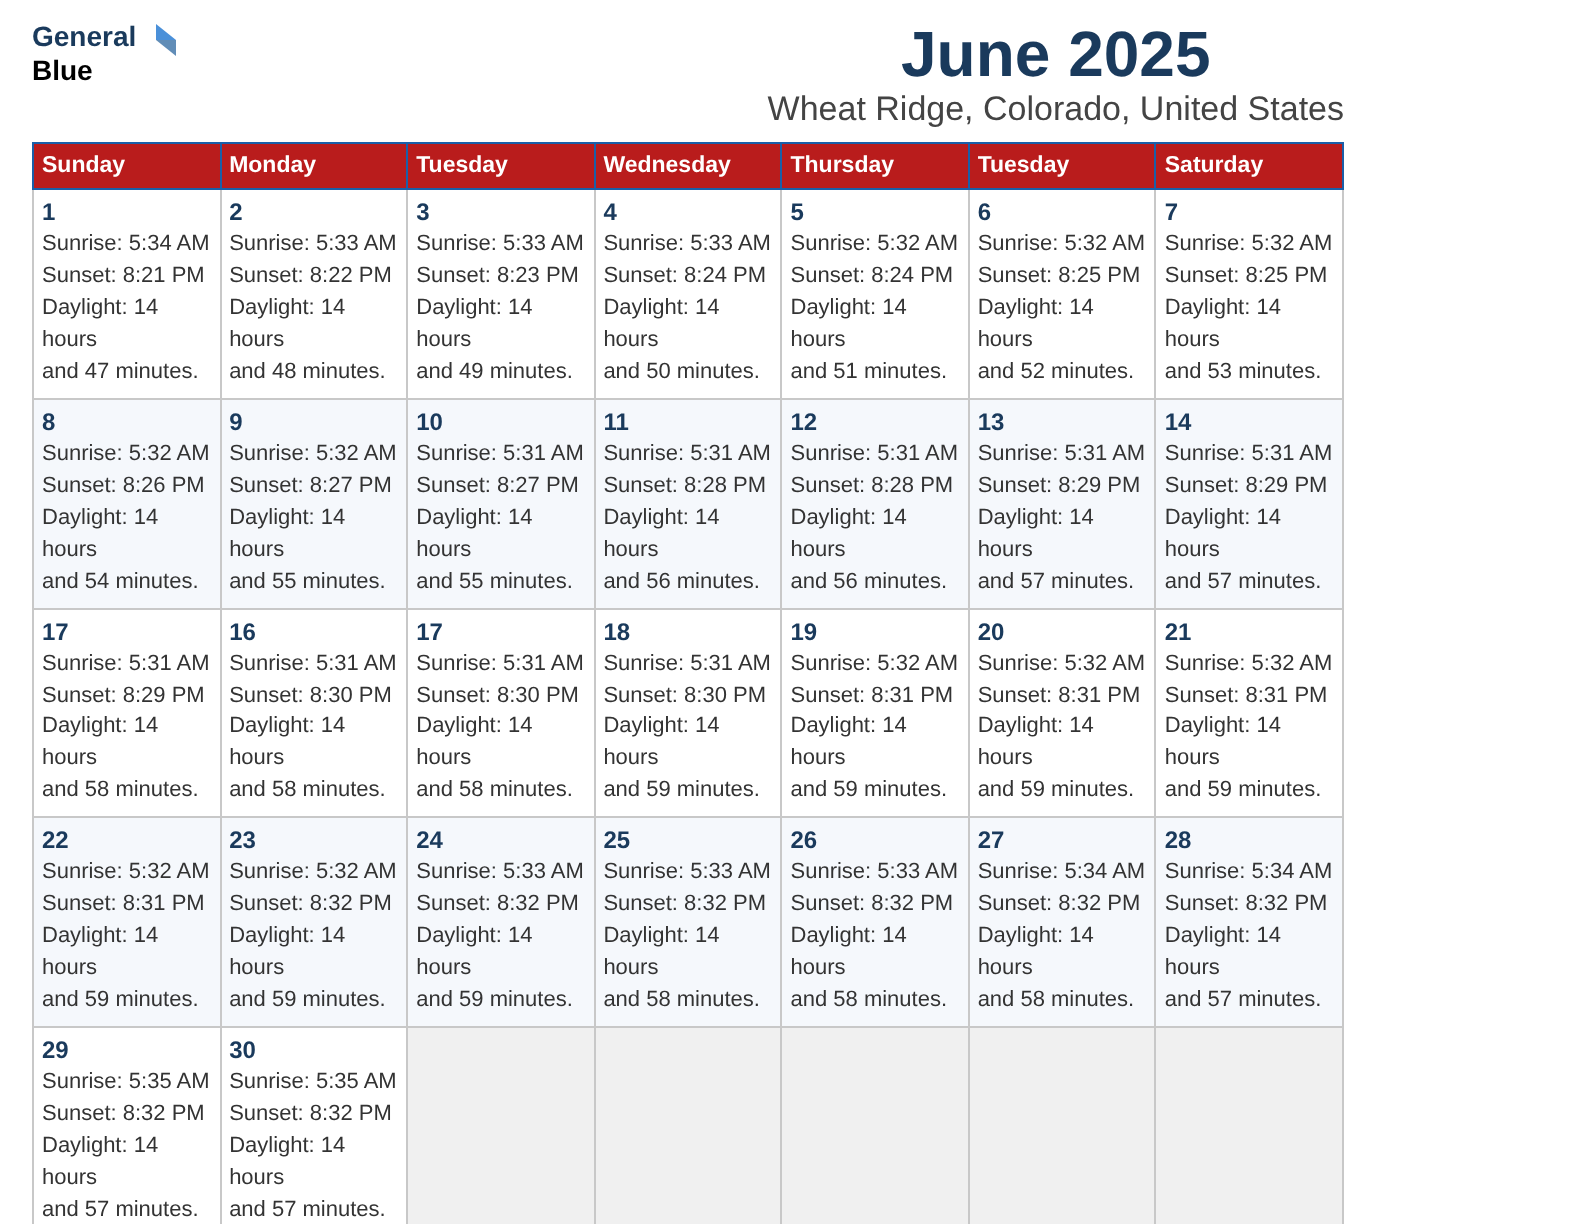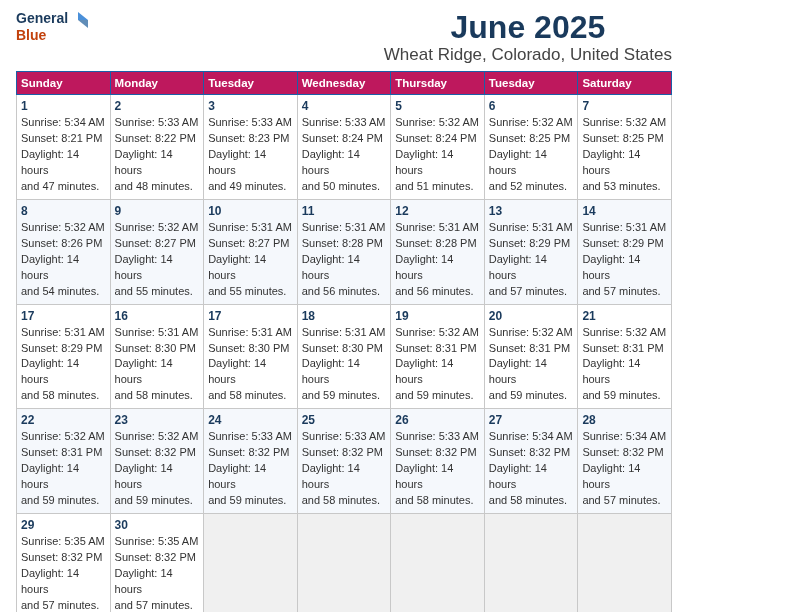--- a/index.html
+++ b/index.html
@@ -40,21 +40,21 @@
     .location {
       font-size: 17px;
       color: #444;
     }
     table {
       width: 100%;
       border-collapse: collapse;
       table-layout: fixed;
     }
     thead tr th {
-      background: #be185d;
+      background: #b91c1c;
       color: #fff;
       font-size: 11.5px;
       font-weight: bold;
       padding: 5px 4px;
       text-align: left;
       border: 1px solid #1a5fa8;
     }
     tbody tr td {
       border: 1px solid #c8c8c8;
       vertical-align: top;
@@ -90,21 +90,21 @@
   <div class="header">
     <div class="logo">
   <div style="display:flex;flex-direction:column;align-items:flex-start;line-height:1.1;">
     <div style="display:flex;align-items:center;gap:2px;">
       <span style="font-size:14px;font-weight:bold;color:#1a3a5c;">General</span>
       <svg width="18" height="18" viewBox="0 0 18 18">
         <polygon points="8,2 18,10 8,10" fill="#4a90d9"></polygon>
         <polygon points="8,10 18,10 18,18" fill="#1e5c99" opacity="0.7"></polygon>
       </svg>
     </div>
-    <span style="font-size:14px;font-weight:bold;color:#c2410c;">Blue</span>
+    <span style="font-size:14px;font-weight:bold;color:#000000;">Blue</span>
   </div>
 </div>
     <div class="title-block">
       <div class="month-title">June 2025</div>
       <div class="location">Wheat Ridge, Colorado, United States</div>
     </div>
   </div>
 
   <table>
     <thead>

